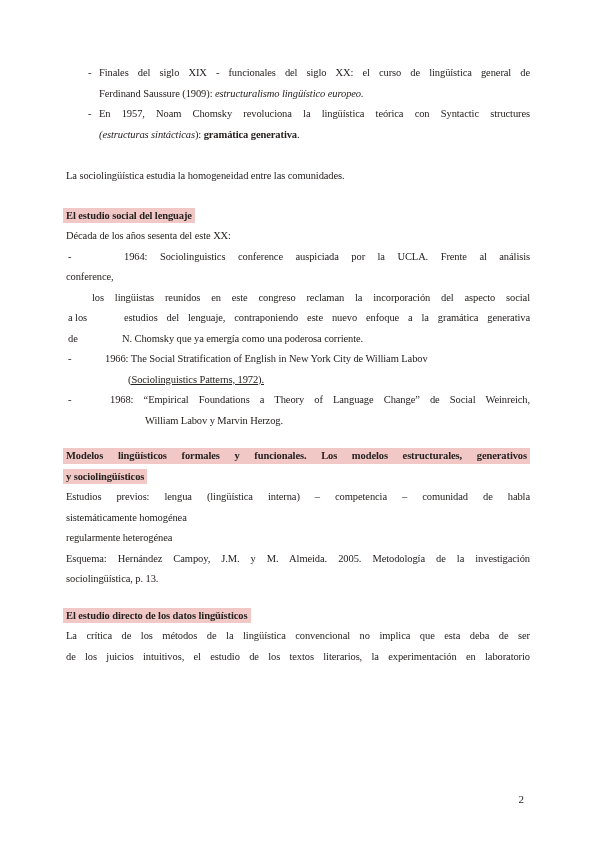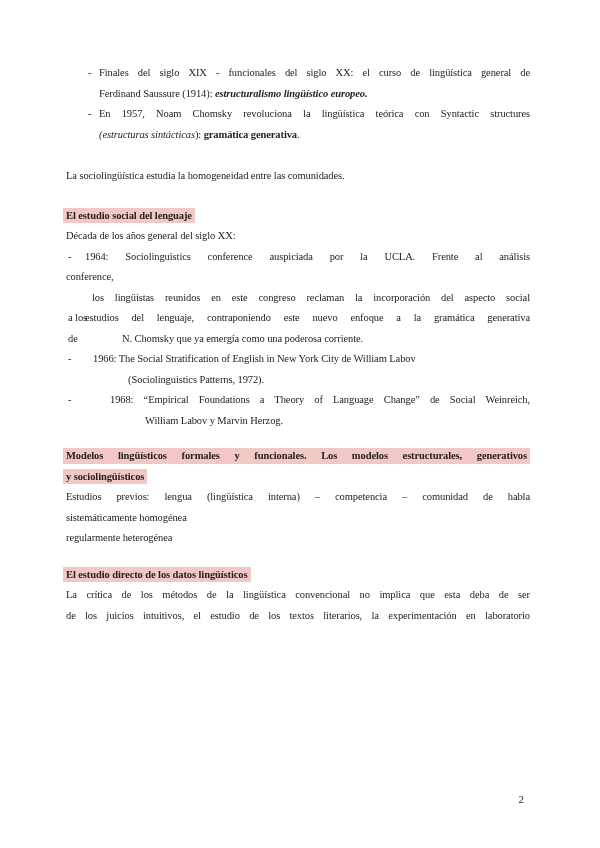--- a/index.html
+++ b/index.html
@@ -28,21 +28,21 @@
     line-height: 20.5px;
     min-height: 20.5px;
   }
   .just {
     text-align: justify;
     text-align-last: justify;
   }
   .nw { white-space: nowrap; }
   .b  { font-weight: bold; }
   .i  { font-style: italic; }
-  .bi { font-weight: bold; font-style: italic; }
+  .bi { font-weight: normal; font-style: italic; }
   .hl {
     background: var(--highlight, #f1c8c6);
     padding: 2px 3px 2.5px 3px;
     margin-left: -3px;
     text-align: center;
   }
   .li {
     position: relative;
     padding-left: 33px;
   }
@@ -54,25 +54,25 @@
   }
   .hang { position: relative; }
   .hang .margin-word,
   .hang .dash0 {
     position: absolute;
     left: 2px;
     top: 0;
     line-height: 20.5px;
   }
   .ml26 { margin-left: 26px; }
-  .ml27 { margin-left: 27px; }
-  .ml39 { margin-left: 19px; }
+  .ml27 { margin-left: 39px; }
+  .ml39 { margin-left: 58px; }
   .ml44 { margin-left: 44px; }
   .ml56 { margin-left: 56px; }
-  .ml62 { margin-left: 62px; }
+  .ml62 { margin-left: 62px; text-decoration: underline; }
   .ml79 { margin-left: 79px; }
   .mt21 { margin-top: 21px; }
   .mt19 { margin-top: 19px; }
   .mt16 { margin-top: 16px; }
   .mt15 { margin-top: 15px; }
   .pagenum {
     position: absolute;
     right: 76px;
     top: 789px;
     line-height: 20px;
@@ -82,40 +82,40 @@
 </head>
 <body>
 
 <div class="page">
   <div class="content">
 
     <div>
       <div class="li">
         <span class="dash">-</span>
         <div class="line just">Finales del siglo XIX - funcionales del siglo XX: el curso de lingüística general de</div>
-        <div class="line nw"><span>Ferdinand Saussure (1914): </span><span class="bi">estructuralismo lingüístico europeo.</span></div>
+        <div class="line nw"><span>Ferdinand Saussure (1909): </span><span class="bi">estructuralismo lingüístico europeo.</span></div>
       </div>
       <div class="li">
         <span class="dash">-</span>
         <div class="line just">En 1957, Noam Chomsky revoluciona la lingüística teórica con Syntactic structures</div>
         <div class="line nw"><span class="i">(</span><span class="i">estructuras sintácticas</span><span>): </span><span class="b">gramática generativa</span><span>.</span></div>
       </div>
     </div>
 
     <div class="mt21">
       <div class="line nw">La sociolingüística estudia la homogeneidad entre las comunidades.</div>
     </div>
 
 
     <div class="line mt19">
       <span class="hl b">El estudio social del lenguaje</span>
     </div>
 
     <div>
-      <div class="line nw">Década de los años general del siglo XX:</div>
+      <div class="line nw">Década de los años sesenta del este XX:</div>
     </div>
 
     <div>
       <div>
         <div class="line hang">
           <span class="dash0">-</span>
           <div class="ml39 just">1964: Sociolinguistics conference auspiciada por la UCLA. Frente al análisis</div>
         </div>
         <div class="line nw">conference,</div>
         <div class="line">
@@ -157,20 +157,24 @@
 
     <div>
       <div class="line just">Estudios previos: lengua (lingüística interna) – competencia – comunidad de habla</div>
       <div class="line nw">sistemáticamente homogénea</div>
     </div>
 
     <div>
       <div class="line nw">regularmente heterogénea</div>
     </div>
 
+    <div>
+      <div class="line just">Esquema: Hernández Campoy, J.M. y M. Almeida. 2005. Metodología de la investigación</div>
+      <div class="line nw">sociolingüística, p. 13.</div>
+    </div>
 
     <div class="line mt16">
       <span class="hl b">El estudio directo de los datos lingüísticos</span>
     </div>
 
     <div>
       <div class="line just">La crítica de los métodos de la lingüística convencional no implica que esta deba de ser</div>
       <div class="line just">de los juicios intuitivos, el estudio de los textos literarios, la experimentación en laboratorio</div>
     </div>
 

